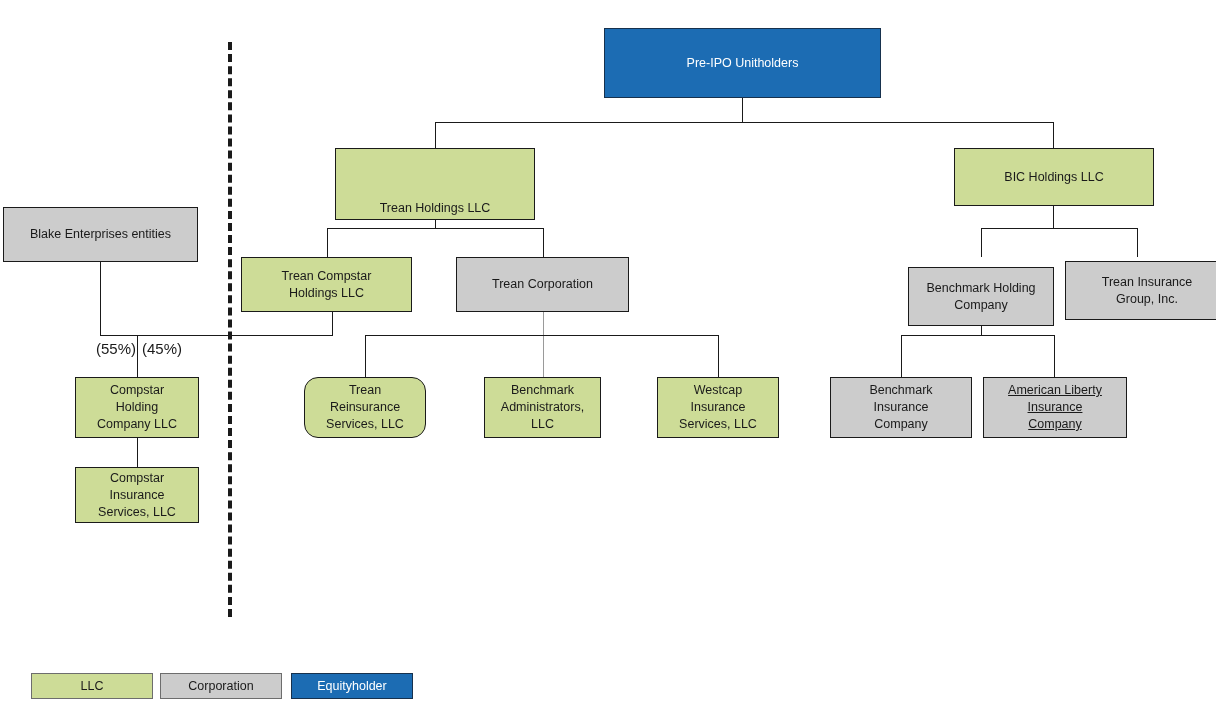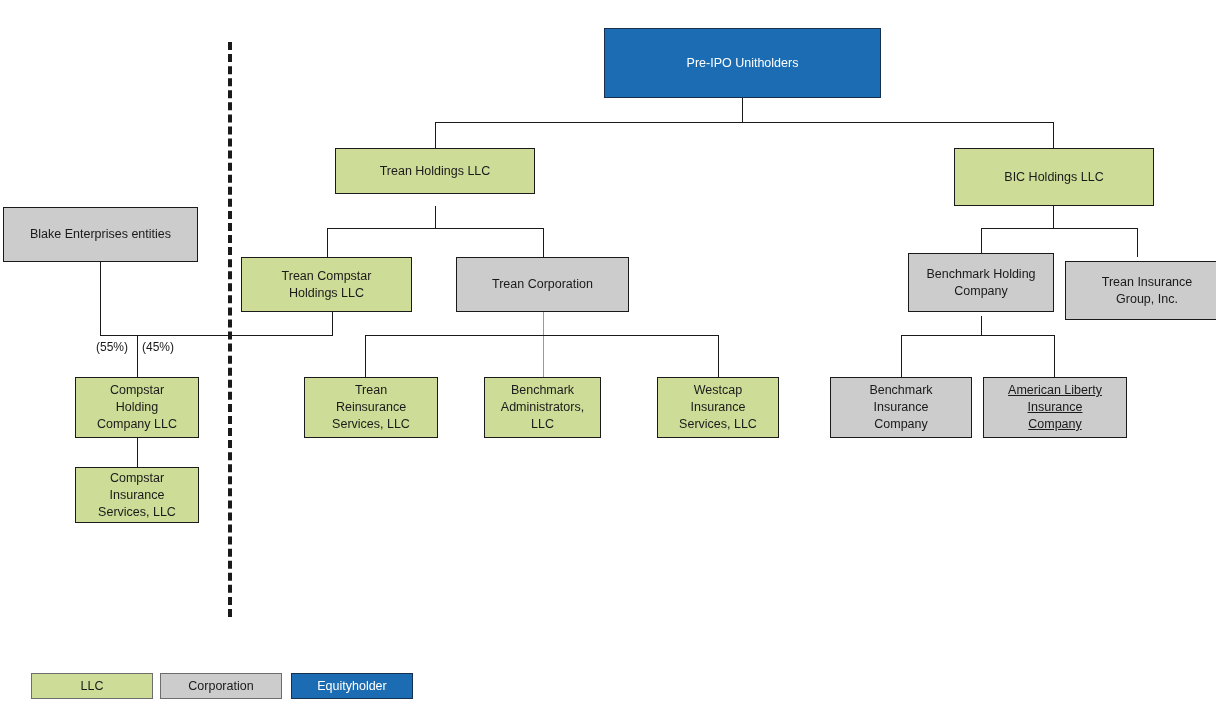--- a/index.html
+++ b/index.html
@@ -46,21 +46,21 @@
   .conn.faint { background: #9a9a9a; }
 
   .divider {
     position: absolute;
     width: 0;
     border-left: 4px dashed #1a1a1a;
   }
 
   .pct {
     position: absolute;
-    font-size: 12px;
+    font-size: 15px;
     color: #1a1a1a;
     white-space: nowrap;
   }
 
   .legend-item {
     position: absolute;
     box-sizing: border-box;
     border: 1px solid #6d6d6d;
     display: flex;
     align-items: center;
@@ -134,38 +134,38 @@
   <div class="pct" style="left:142px; top:340px;">(45%)</div>
 
   <div class="node equity" style="left:604px; top:28px; width:277px; height:70px;">
     <span class="label">Pre-IPO Unitholders</span>
   </div>
 
   <div class="node corp" style="left:3px; top:207px; width:195px; height:55px;">
     <span class="label">Blake Enterprises entities</span>
   </div>
 
-  <div class="node llc" style="left:335px; top:148px; width:200px; height:46px;">
+  <div class="node llc" style="left:335px; top:148px; width:200px; height:72px;align-items:flex-end;">
     <span class="label">Trean Holdings LLC</span>
   </div>
 
   <div class="node llc" style="left:954px; top:148px; width:200px; height:58px;">
     <span class="label">BIC Holdings LLC</span>
   </div>
 
   <div class="node corp" style="left:456px; top:257px; width:173px; height:55px;">
     <span class="label">Trean Corporation</span>
   </div>
 
   <div class="node llc" style="left:241px; top:257px; width:171px; height:55px;">
     <span class="label">Trean Compstar
 Holdings LLC</span>
   </div>
 
-  <div class="node corp" style="left:908px; top:253px; width:146px; height:59px;">
+  <div class="node corp" style="left:908px; top:267px; width:146px; height:59px;">
     <span class="label">Benchmark Holding
 Company</span>
   </div>
 
   <div class="node corp" style="left:1065px; top:261px; width:164px; height:59px;">
     <span class="label">Trean Insurance
 Group, Inc.</span>
   </div>
 
   <div class="node llc" style="left:75px; top:377px; width:124px; height:61px;">
@@ -173,21 +173,21 @@
 Holding
 Company LLC</span>
   </div>
 
   <div class="node llc" style="left:75px; top:467px; width:124px; height:56px;">
     <span class="label">Compstar
 Insurance
 Services, LLC</span>
   </div>
 
-  <div class="node llc" style="left:304px; top:377px; width:134px; height:61px;">
+  <div class="node llc" style="left:304px; top:377px; width:122px; height:61px;border-radius:14px;">
     <span class="label">Trean
 Reinsurance
 Services, LLC</span>
   </div>
 
   <div class="node llc" style="left:484px; top:377px; width:117px; height:61px;">
     <span class="label">Benchmark
 Administrators,
 LLC</span>
   </div>

